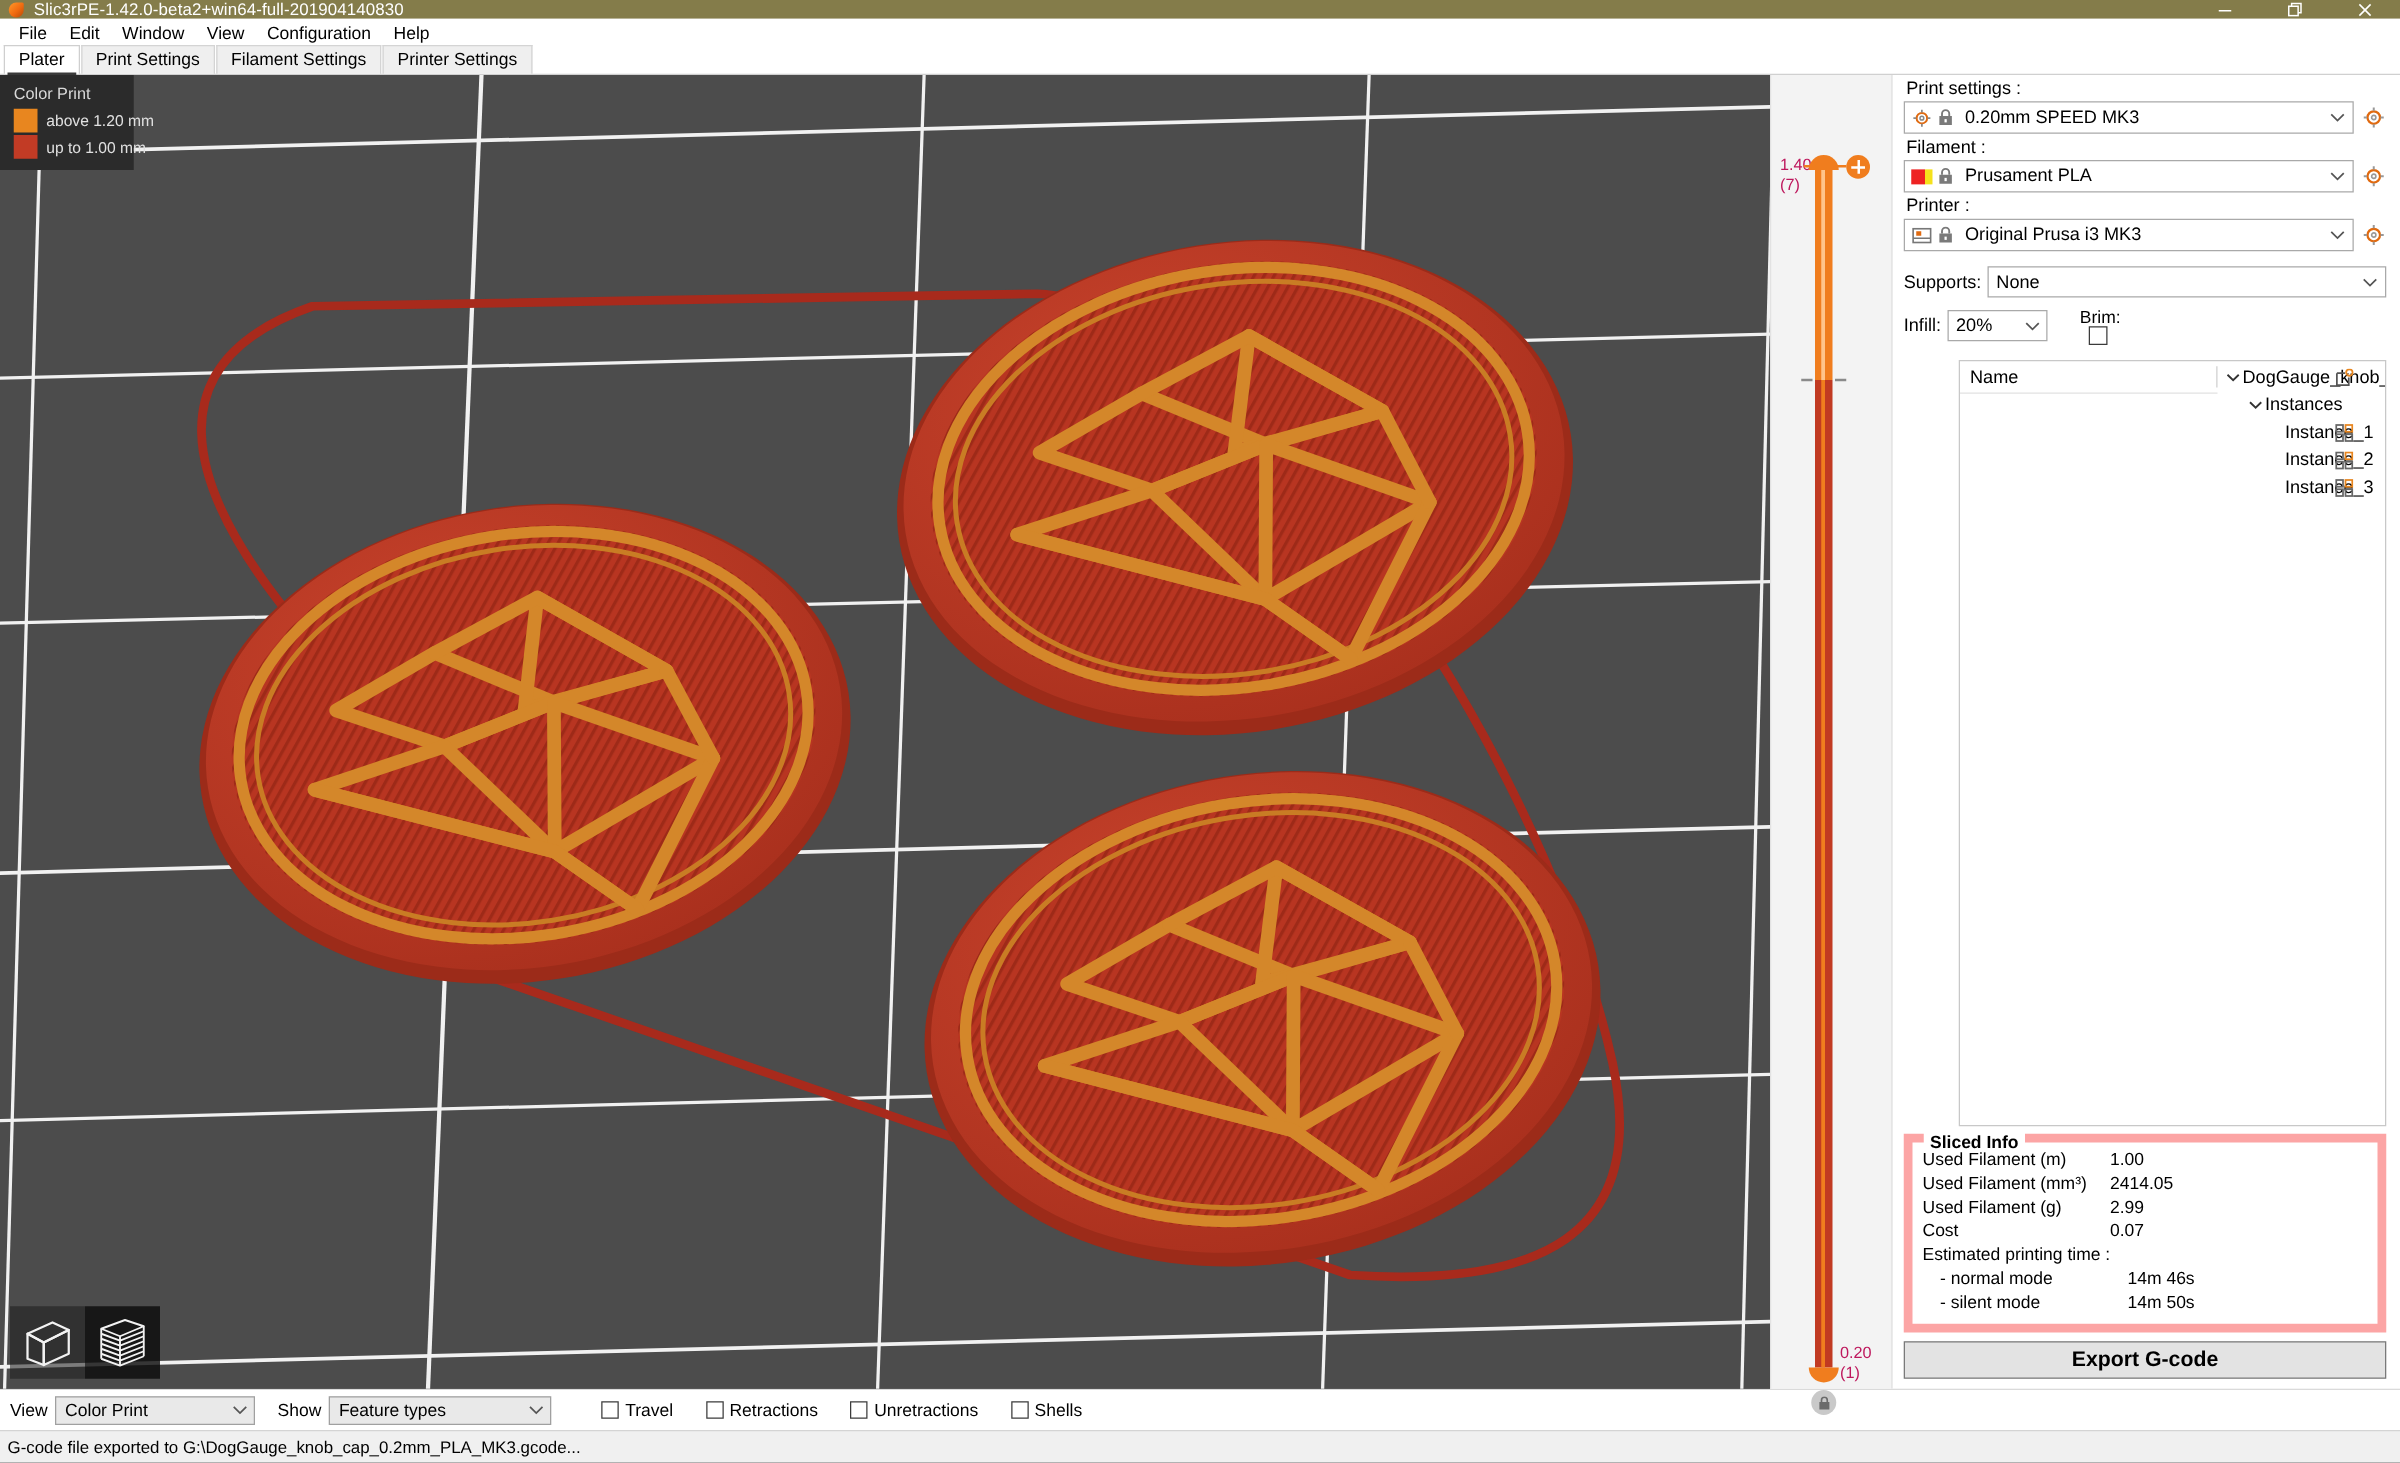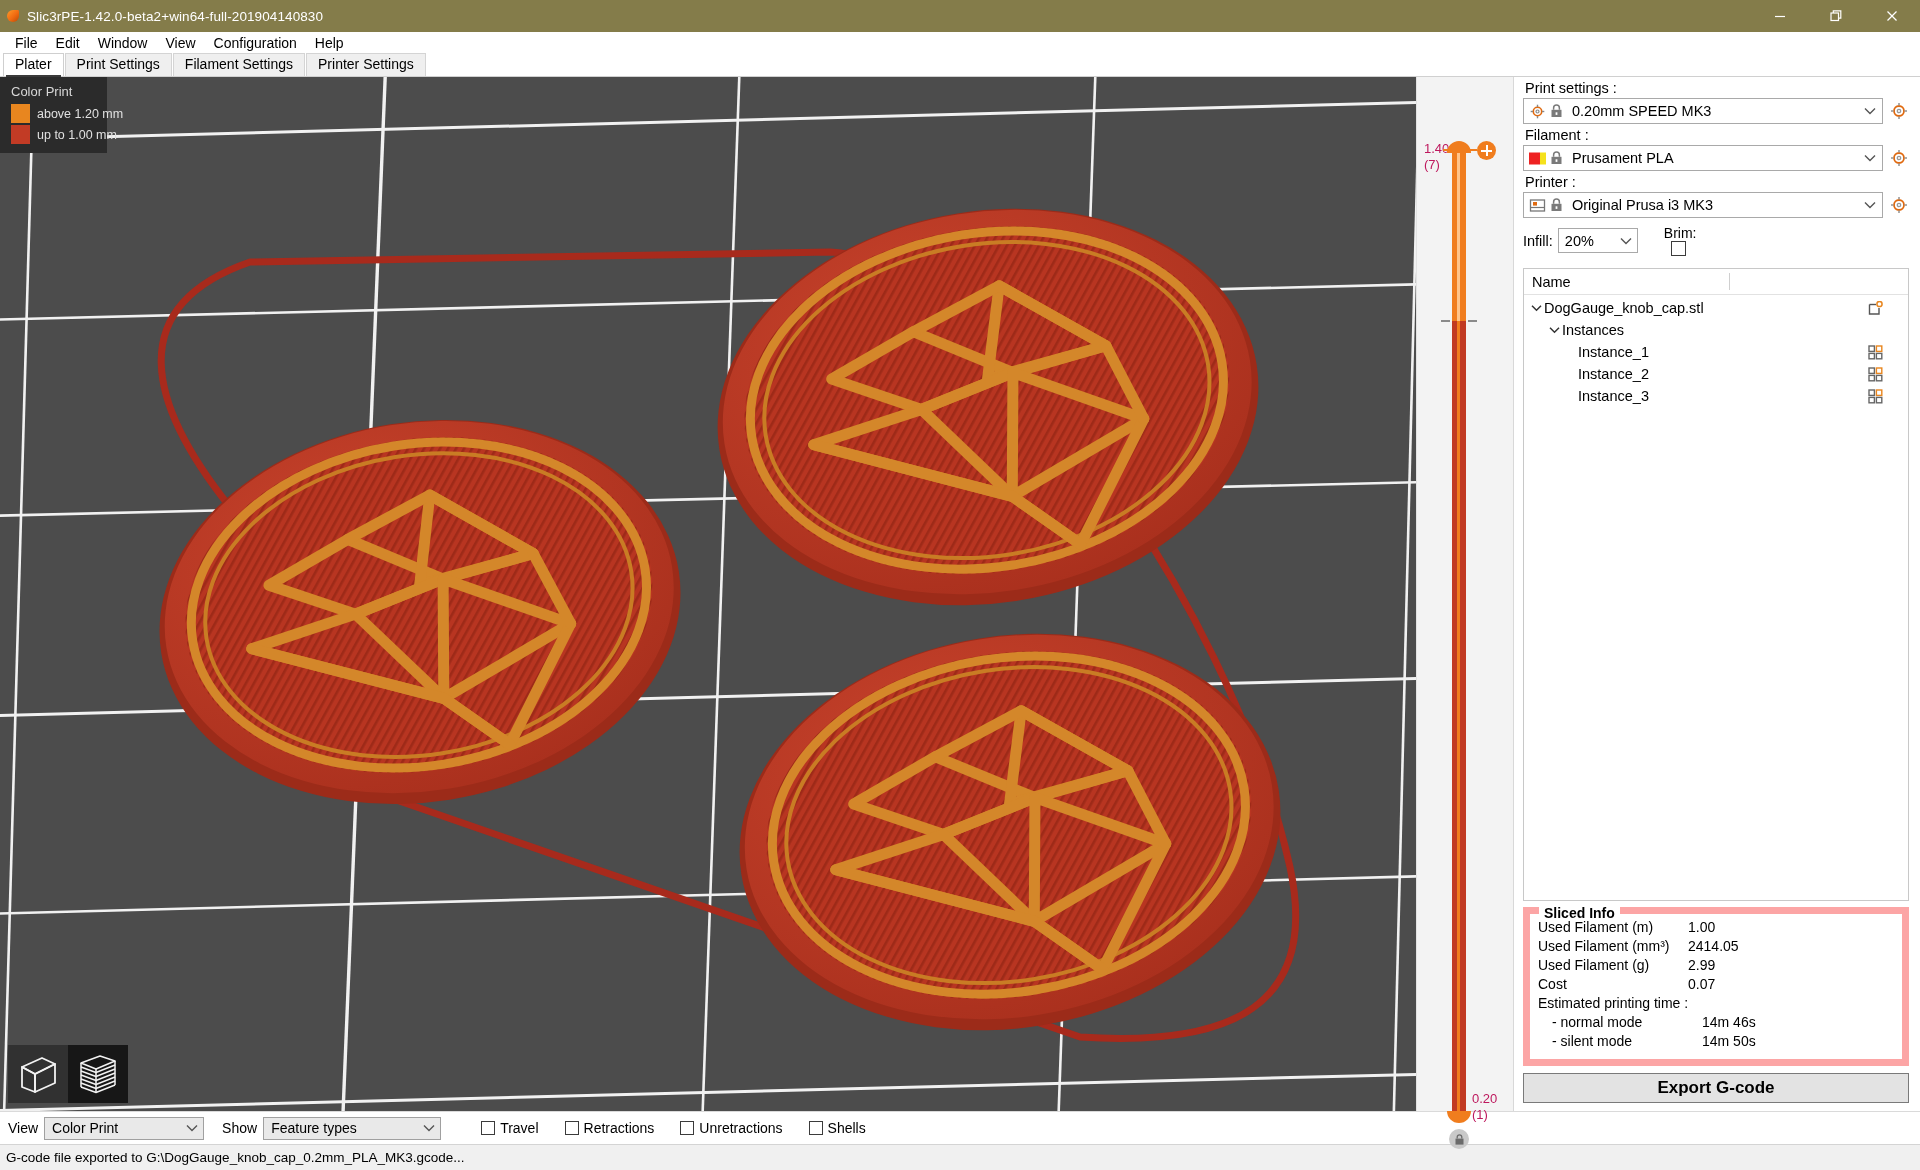--- a/index.html
+++ b/index.html
@@ -5,21 +5,21 @@
   html,body{margin:0;padding:0;}
   body{
     width:1920px;height:1170px;overflow:hidden;
     font-family:"Liberation Sans",sans-serif;
     font-size:16px;color:#000;background:#f0f0f0;
     -webkit-font-smoothing:antialiased;
   }
   .app{width:1920px;height:1170px;display:flex;flex-direction:column;position:relative;}
 
   
-  .titlebar{height:32px;background:#847c4a;display:flex;align-items:center;flex:0 0 auto;}
+  .titlebar{height:15px;background:#847c4a;display:flex;align-items:center;flex:0 0 auto;}
   .tb-icon{width:14px;height:14px;margin:0 7px 0 6px;position:relative;flex:0 0 auto;}
   .tb-icon .blob{position:absolute;left:1px;top:1px;width:12px;height:12px;border-radius:50% 10% 50% 50%;
      background:linear-gradient(135deg,#ff9a2a 0%,#f06a10 55%,#b84a06 100%);}
   .tb-title{color:#fff;font-size:13.5px;letter-spacing:.1px;white-space:nowrap;}
   .tb-spacer{flex:1 1 auto;}
   .tb-btn{width:56px;height:22px;display:flex;align-items:center;justify-content:center;}
   .tb-btn svg{display:block;}
 
   
   .menubar{height:21px;background:#fff;display:flex;align-items:center;padding-left:6px;flex:0 0 auto;}
@@ -77,21 +77,21 @@
   .supportsrow .lbl{font-size:14.5px;margin-right:5px;white-space:nowrap;}
   .infillrow{display:flex;align-items:center;margin-top:7px;}
   .infillrow .lbl{font-size:14.5px;margin-right:5px;white-space:nowrap;}
   .smallcombo{width:80px;height:25px;border:1px solid #a9a9a9;background:#fff;display:flex;align-items:center;
       padding:0 3px 0 6px;box-sizing:border-box;font-size:14.5px;}
   .smallcombo .txt{flex:1 1 auto;}
   .brimwrap{display:flex;align-items:flex-start;margin-left:26px;font-size:14px;flex-direction:column;}
   .cbox{width:15px;height:15px;border:1px solid #3b3b3b;background:#fff;margin-left:7px;box-sizing:border-box;}
 
   
-  .tree{margin-top:12px;border:1px solid #c8c8c8;flex:1 1 auto;display:flex;flex-direction:column;min-height:0;}
+  .tree{margin-top:12px;border:1px solid #c8c8c8;flex:1 1 auto;display:flex;min-height:0;margin-left:44px;}
   .tree-head{display:flex;height:25px;align-items:center;border-bottom:1px solid #e2e2e2;flex:0 0 auto;}
   .tree-head .h1{flex:0 0 205px;font-size:14.5px;padding-left:8px;box-sizing:border-box;}
   .tree-head .div{width:1px;height:17px;background:#cfcfcf;}
   .tree-head .h2{flex:1 1 auto;}
   .tree-body{flex:1 1 auto;overflow:hidden;padding-top:2px;}
   .trow{display:flex;align-items:center;height:22px;font-size:14.5px;}
   .trow .nm{flex:1 1 auto;white-space:nowrap;display:flex;align-items:center;min-width:0;}
   .chev{width:16px;display:inline-flex;align-items:center;justify-content:center;flex:0 0 auto;}
   .trow .act{width:66px;flex:0 0 auto;display:flex;align-items:center;justify-content:center;}
 
@@ -449,20 +449,31 @@
             <g stroke="#999" stroke-width="1.6">
               <line x1="9" y1="1" x2="9" y2="3.6"></line>
                 <line x1="9" y1="14.4" x2="9" y2="17"></line>
               <line x1="1" y1="9" x2="3.6" y2="9"></line>
                 <line x1="14.4" y1="9" x2="17" y2="9"></line>
             </g>
           </svg>
         </div>
       </div>
 
+      <div class="supportsrow">
+        <span class="lbl">Supports:</span>
+        <div class="combo" style="height:25px;">
+          <span class="txt" style="padding-left:2px;">None</span>
+          <span class="caret">
+            <svg width="12" height="8" viewBox="0 0 12 8">
+                <polyline points="1,1.5 6,6.5 11,1.5" fill="none" stroke="#555" stroke-width="1.4"></polyline>
+              </svg>
+          </span>
+        </div>
+      </div>
 
       <div class="infillrow">
         <span class="lbl">Infill:</span>
         <div class="smallcombo">
           <span class="txt">20%</span>
           <span class="caret">
             <svg width="12" height="8" viewBox="0 0 12 8">
                 <polyline points="1,1.5 6,6.5 11,1.5" fill="none" stroke="#555" stroke-width="1.4"></polyline>
               </svg>
           </span>

